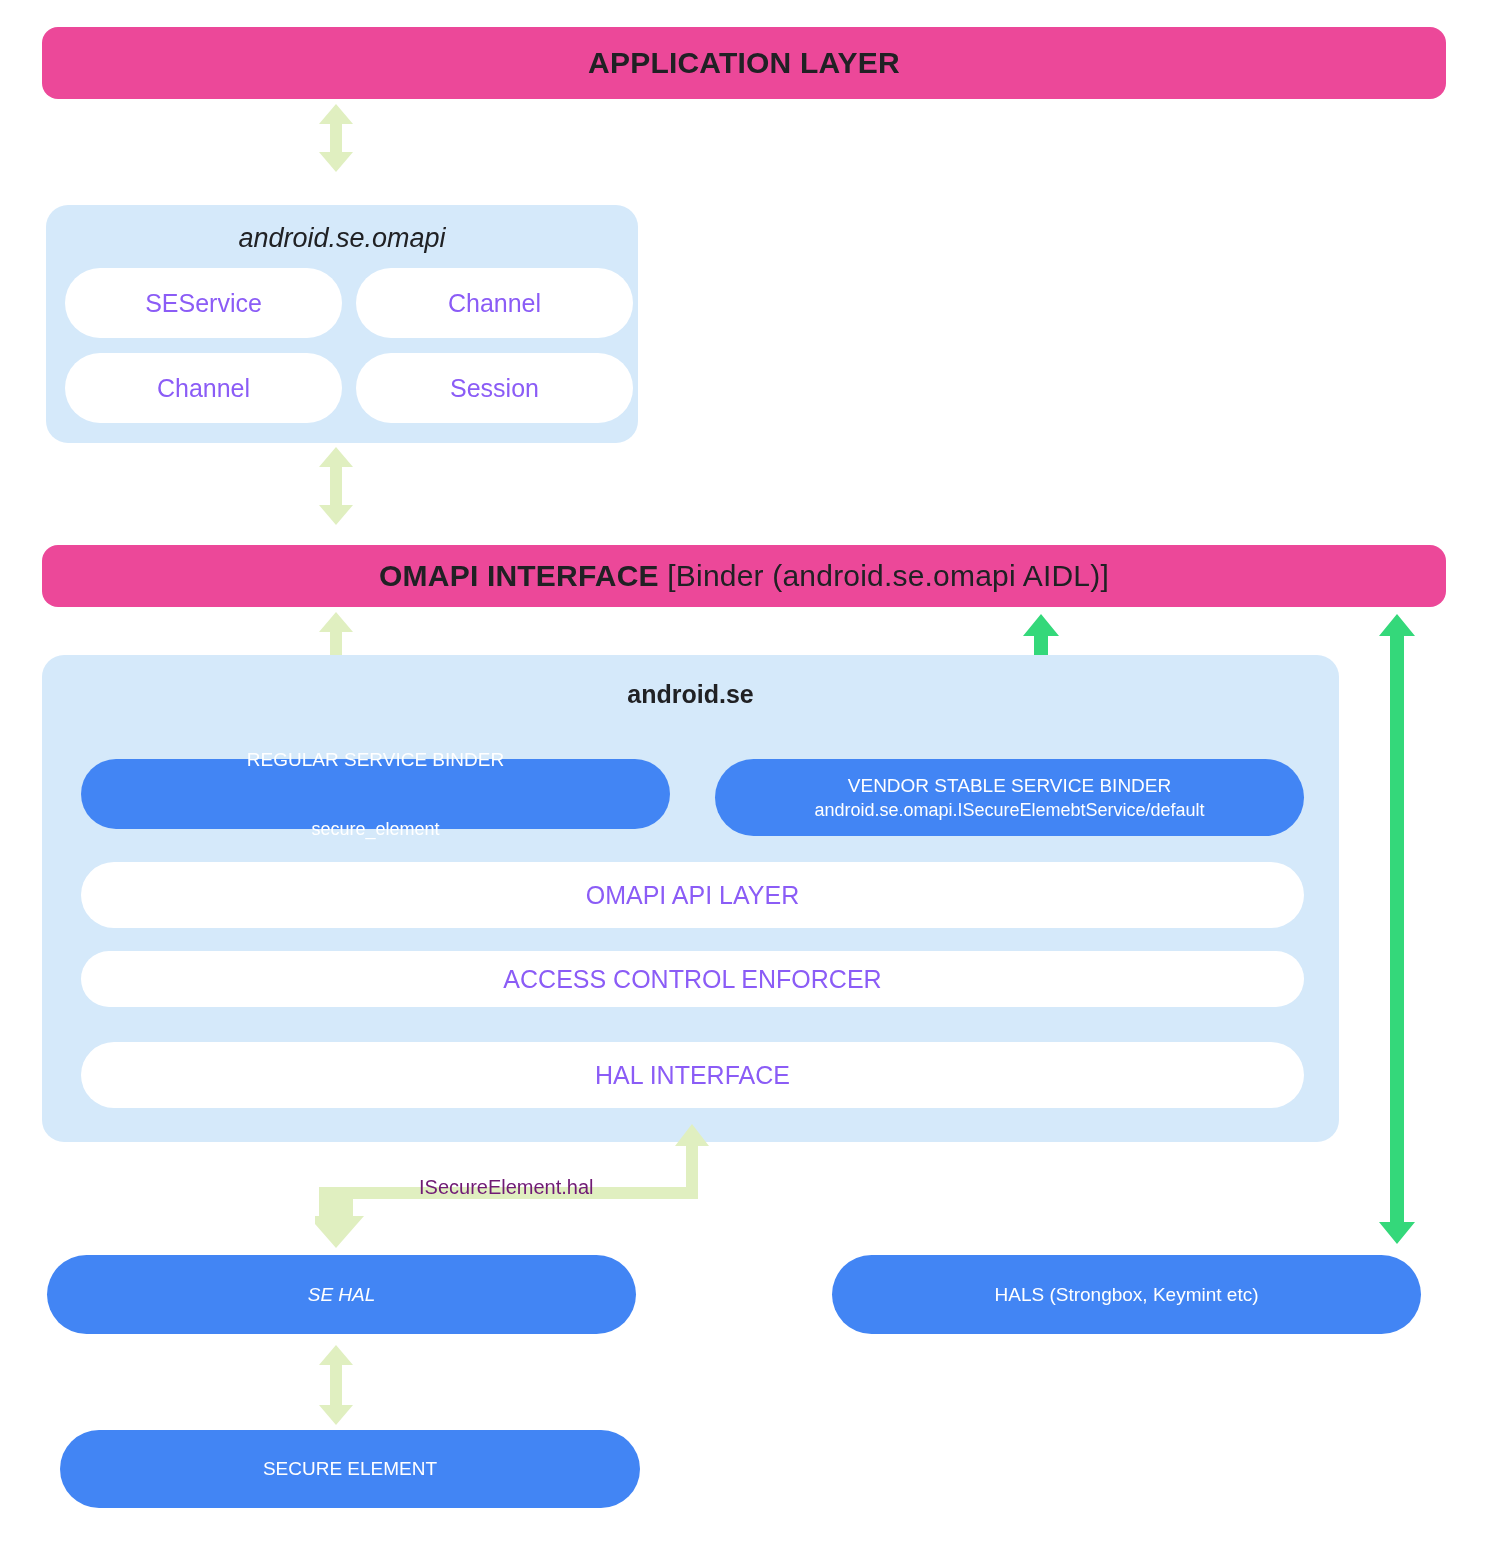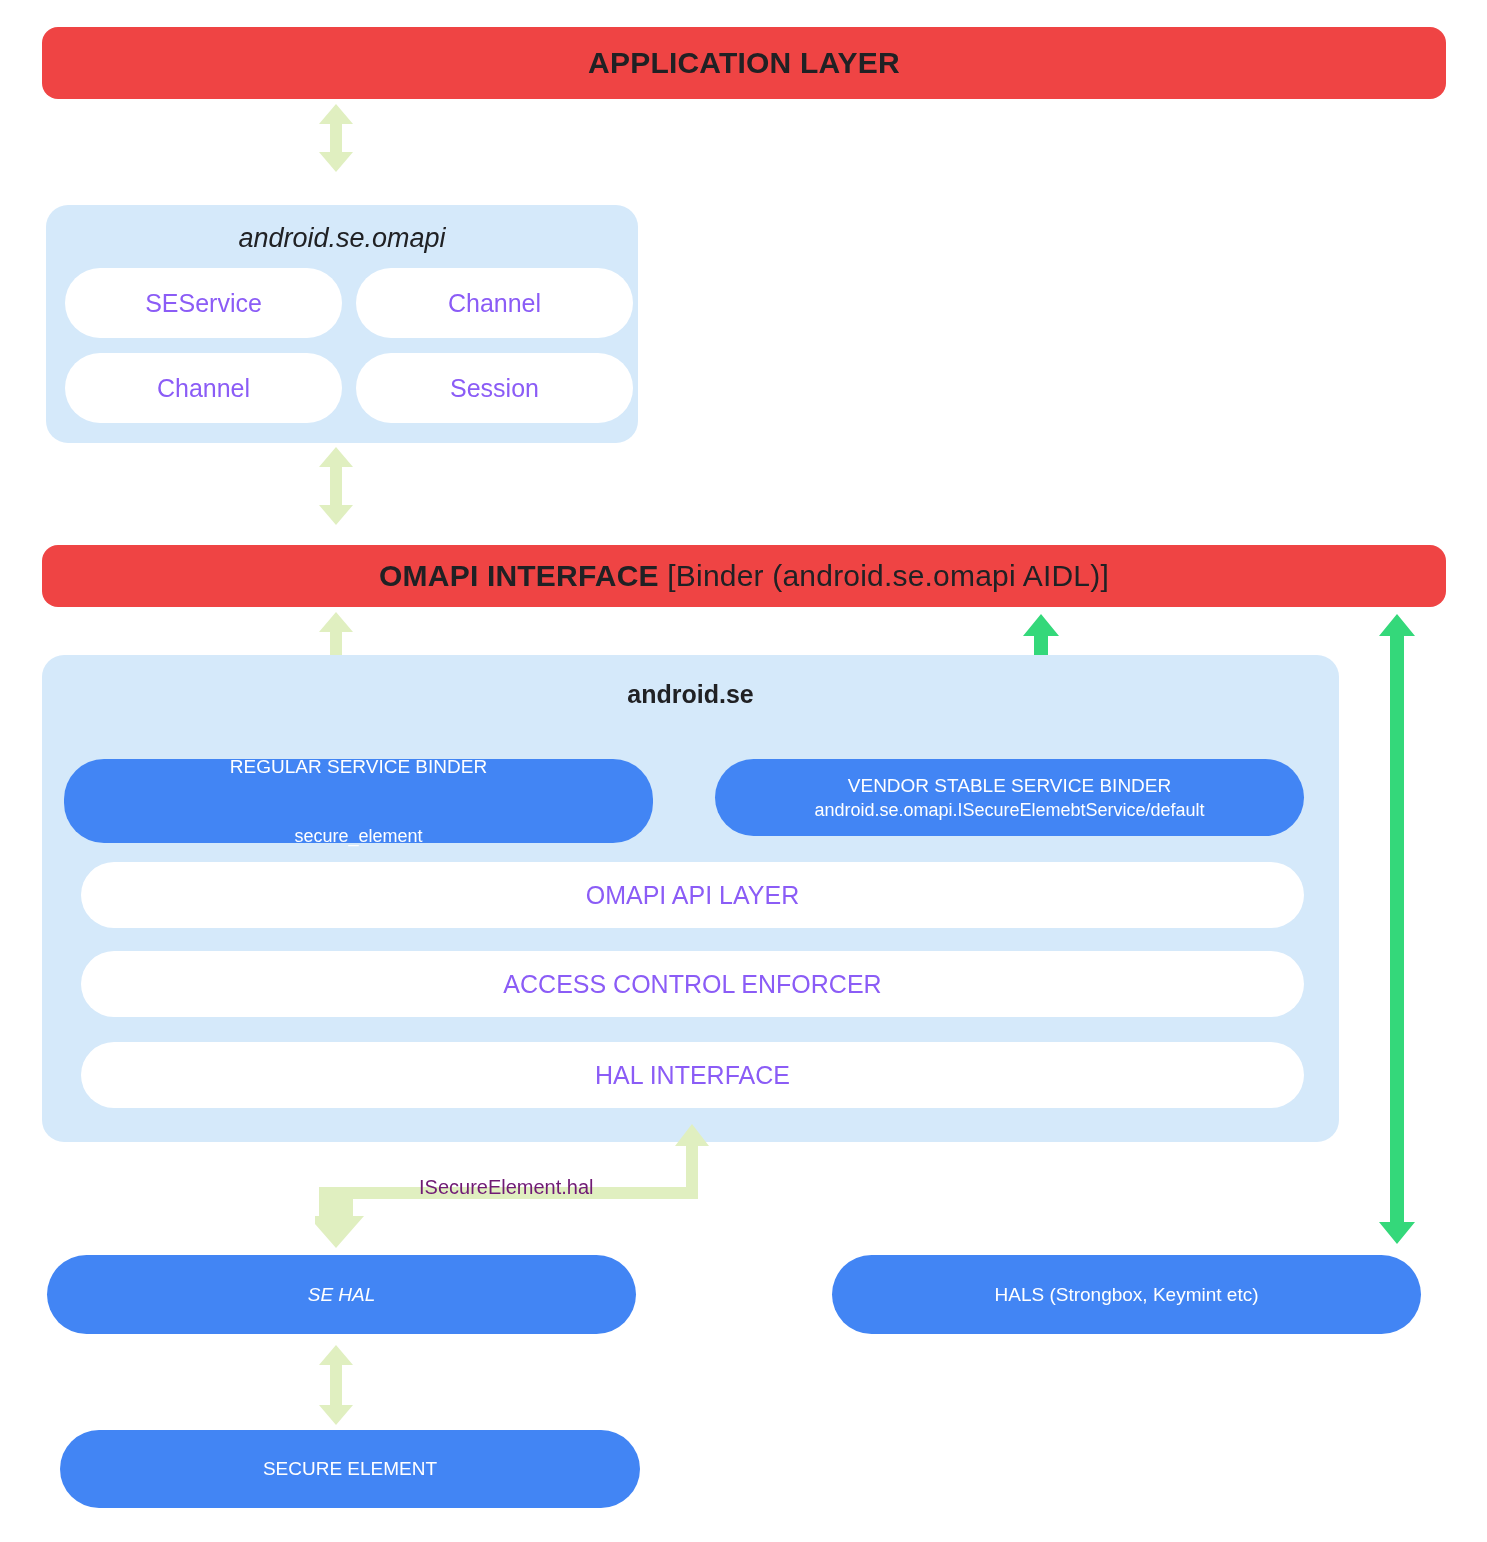--- a/index.html
+++ b/index.html
@@ -18,21 +18,21 @@
 
   .stage {
     position: relative;
     width: 1487px;
     height: 1542px;
   }
 
   
   .band {
     position: absolute;
-    background: #ef4444;
+    background: #ec4899;
     border-radius: 16px;
     display: flex;
     align-items: center;
     justify-content: center;
     box-sizing: border-box;
   }
   .band-title {
     font-size: 30px;
     letter-spacing: .2px;
     text-align: center;
@@ -155,34 +155,34 @@
   <div class="arrow" style="left:1373px; top:614px; width:48px; height:630px;">
     <svg width="48" height="630" viewBox="0 0 48 630">
       <polygon points="24,0 42,22 31,22 31,608 42,608 24,630 6,608 17,608 17,22 6,22" fill="#34d87a"></polygon>
     </svg>
   </div>
 
   <div class="group" style="left:42px; top:655px; width:1297px; height:487px;">
     <div class="group-label bold" style="padding-top:25px;">android.se</div>
   </div>
 
-  <div class="pill-blue" style="left:64px; top:759px; width:589px; height:84px;gap:45px;">
+  <div class="pill-blue" style="left:81px; top:759px; width:589px; height:70px;gap:45px;">
     <div class="l1">REGULAR SERVICE BINDER</div>
     <div class="l2">secure_element</div>
   </div>
 
   <div class="pill-blue" style="left:715px; top:759px; width:589px; height:77px;">
     <div class="l1">VENDOR STABLE SERVICE BINDER</div>
     <div class="l2">android.se.omapi.ISecureElemebtService/default</div>
   </div>
 
   <div class="pill-white" style="left:81px; top:862px; width:1223px; height:66px;">
     <span>OMAPI API LAYER</span>
   </div>
-  <div class="pill-white" style="left:81px; top:951px; width:1223px; height:66px;">
+  <div class="pill-white" style="left:81px; top:951px; width:1223px; height:56px;">
     <span>ACCESS CONTROL ENFORCER</span>
   </div>
   <div class="pill-white" style="left:81px; top:1042px; width:1223px; height:66px;">
     <span>HAL INTERFACE</span>
   </div>
 
   <div class="arrow" style="left:315px; top:1124px; width:410px; height:124px;">
     <svg width="410" height="124" viewBox="0 0 410 124">
 
       <polygon points="377,0 397,22 386,22 386,80 330,80 330,69 310,69 330,57 330,69 386,69 386,22" fill="none"></polygon>

